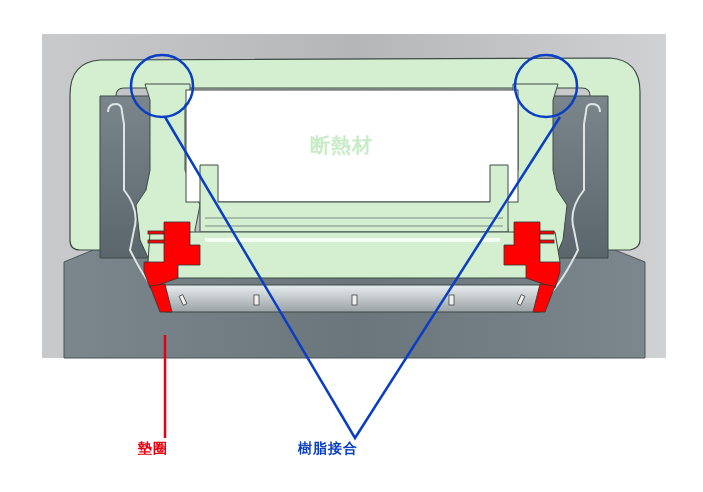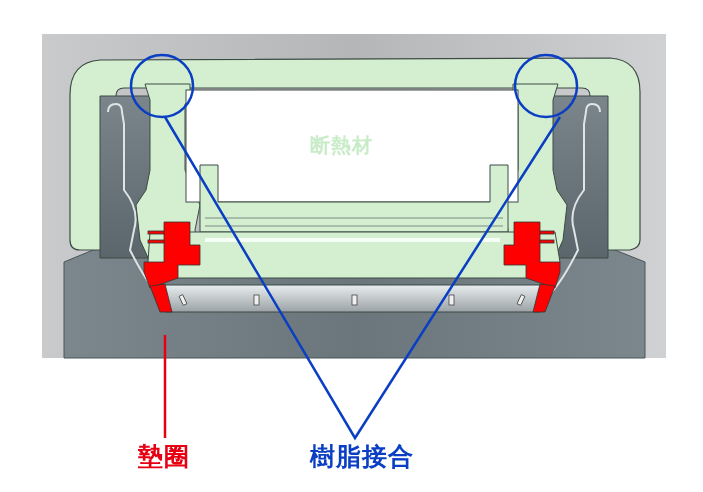--- a/index.html
+++ b/index.html
@@ -1,21 +1,21 @@
 <!DOCTYPE html>
 <html><head>
 <meta charset="utf-8">
 <style>
   html, body { margin: 0; padding: 0; background: #ffffff; }
   body { width: 703px; height: 492px; position: relative; overflow: hidden;
          font-family: "DejaVu Sans", "Liberation Sans", sans-serif; }
   #diagram { position: absolute; left: 0; top: 0; width: 703px; height: 492px; }
-  .label { position: absolute; font-weight: bold; font-size: 25px; letter-spacing: 1px; white-space: nowrap; }
+  .label { position: absolute; font-weight: bold; font-size: 14px; letter-spacing: 1px; white-space: nowrap; }
   .label-gasket { left: 138px; top: 440px; color: #e60012; }
-  .label-resin { left: 298px; top: 440px; color: #0a3fc4; margin-left: 12px; }
+  .label-resin { left: 298px; top: 440px; color: #0a3fc4; }
   .label-insulation { position: absolute; left: 310px; top: 132px; font-size: 20px; font-weight: bold;
                       color: #c8ecc8; letter-spacing: 1px; white-space: nowrap; }
 </style>
 </head>
 <body>
 
 <svg id="diagram" width="703" height="492" viewBox="0 0 703 492" xmlns="http://www.w3.org/2000/svg">
   <defs>
     <linearGradient id="bgGrad" x1="0" y1="0" x2="1" y2="0">
       <stop offset="0" stop-color="#c9cacc"></stop>

